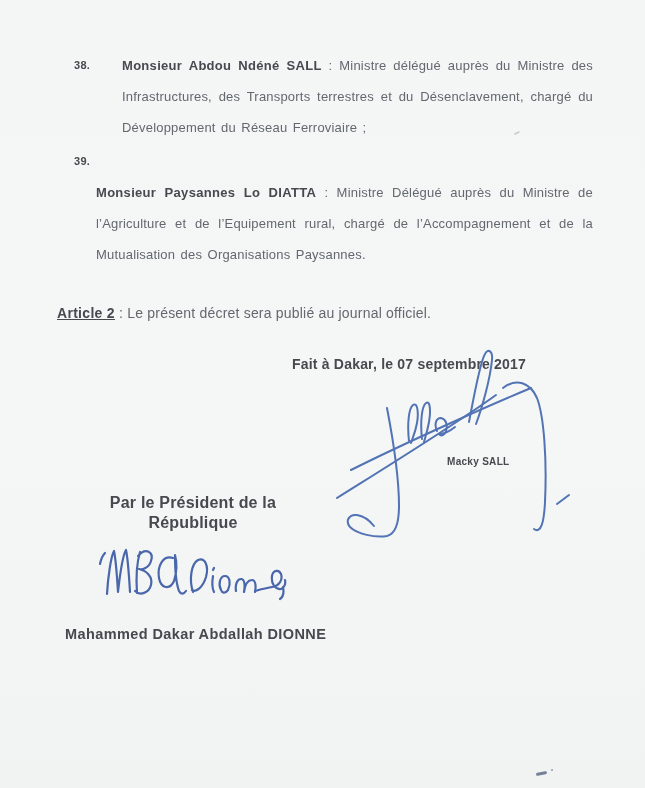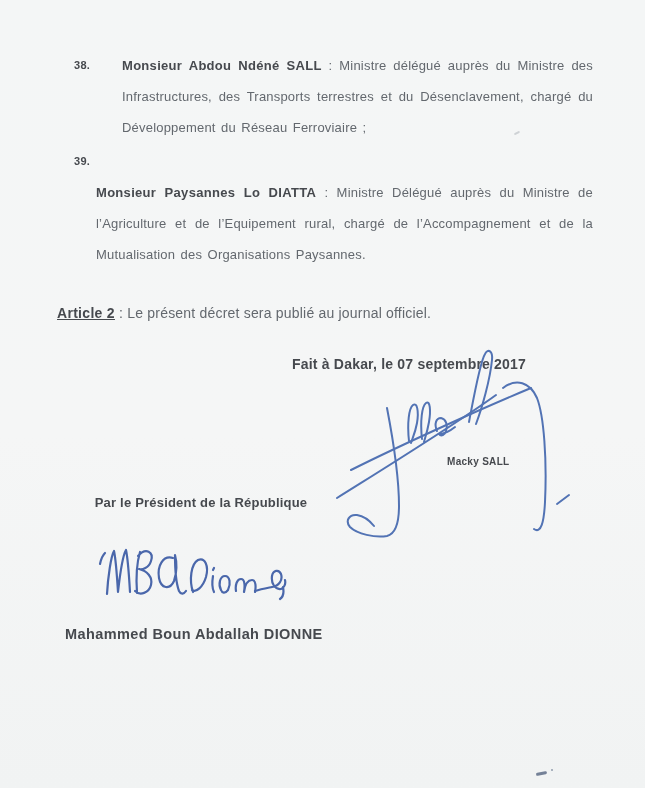--- a/index.html
+++ b/index.html
@@ -23,21 +23,21 @@
     flex:1; font-size:13px; line-height:31px; color:var(--text-body);
     text-align:justify; text-align-last:left; letter-spacing:.2px; word-spacing:1.6px;margin-left:22px;
   }
   .minister{font-weight:bold; color:var(--text-bold); letter-spacing:.3px;}
   
   .article{left:57px; top:305px; font-size:14px; color:var(--text-body); letter-spacing:.2px;text-align:right;}
   .article-label{font-weight:bold; color:var(--text-bold); text-decoration:underline; letter-spacing:.3px;}
   
   .dateline{left:292px; top:356px; font-size:14px; font-weight:bold; color:var(--text-bold); letter-spacing:.2px;}
   .president-name{left:447px; top:456px; font-size:10px; font-weight:bold; color:var(--text-bold); letter-spacing:.3px;}
-  .countersign{left:72px; top:493px; width:258px; text-align:center; font-size:13px; font-weight:bold;
+  .countersign{left:64px; top:493px; width:258px; text-align:center; font-size:16px; font-weight:bold;
     color:var(--text-bold); line-height:19.5px; letter-spacing:.2px;}
   .pm-name{left:65px; top:626px; font-size:14.5px; font-weight:bold; color:var(--text-bold); letter-spacing:.4px;}
   
   .sig{position:absolute; overflow:visible;}
   .ink{fill:none; stroke:var(--ink-blue); stroke-width:2; stroke-linecap:round; stroke-linejoin:round;}
   .ink2{fill:none; stroke:var(--ink-blue-dark); stroke-width:2.2; stroke-linecap:round; stroke-linejoin:round;}
   
   .paper-speck{left:514px; top:132px; width:6px; height:2px; background:#aeb4b9; opacity:.55; transform:rotate(-28deg); border-radius:1px;}
   .ink-smudge{left:536px; top:772px; width:11px; height:3px; background:#55647f; opacity:.8; transform:rotate(-12deg); border-radius:2px;}
   .ink-dot{left:551px; top:769px; width:2px; height:2px; background:#6a7890; border-radius:50%; opacity:.7;}
@@ -84,19 +84,19 @@
     <path class="ink2" d="M14,51 C15,34 18,13 21,8 C23,17 24,33 25,49 C27,31 30,12 33,7 C35,16 36,32 37,49"></path>
     <path class="ink2" d="M44,50 C43,36 44,19 47,9 M45,13 C53,4 61,9 58,18 C56,25 49,27 46,26 C54,28 60,34 58,42 C56,50 47,53 42,48"></path>
     <path class="ink2" d="M80,15 C70,12 64,23 66,35 C68,46 77,47 81,38 C84,30 84,19 82,12 C82,26 83,40 86,48 C88,52 91,51 93,48"></path>
     <path class="ink2" d="M100,49 C96,37 98,21 105,17 C112,14 116,23 113,34 C110,44 103,50 99,47"></path>
     <path class="ink2" d="M120,33 C119,39 119,45 121,49 M120,27 L121,25"></path>
     <path class="ink2" d="M128,47 C125,41 127,33 132,33 C137,33 138,41 135,47 C132,51 129,50 128,47"></path>
     <path class="ink2" d="M143,48 C142,42 144,36 148,36 C152,36 152,43 151,49 C152,42 155,37 159,37 C163,37 163,44 162,49"></path>
     <path class="ink2" d="M162,48 C168,46 174,45 179,44 C186,43 190,37 188,31 C186,26 180,27 179,33 C178,40 182,47 188,46 C191,45 193,41 192,37 M190,44 C191,49 190,54 187,56"></path>
   </svg>
 
-  <div class="abs pm-name">Mahammed Boun Abdallah DIONNE</div>
+  <div class="abs pm-name">Mahammed Dakar Abdallah DIONNE</div>
 
   <div class="abs paper-speck"></div>
   <div class="abs ink-smudge"></div>
   <div class="abs ink-dot"></div>
 
 </div>
 
 </body></html>

